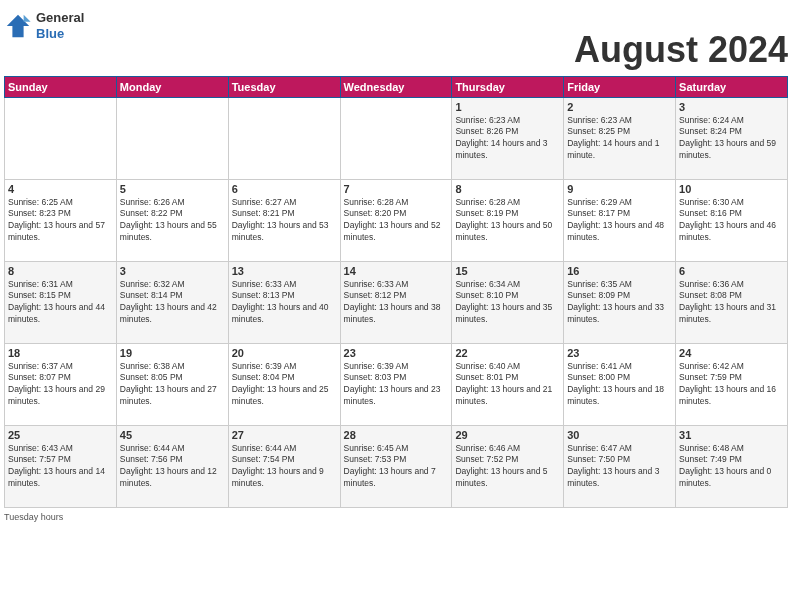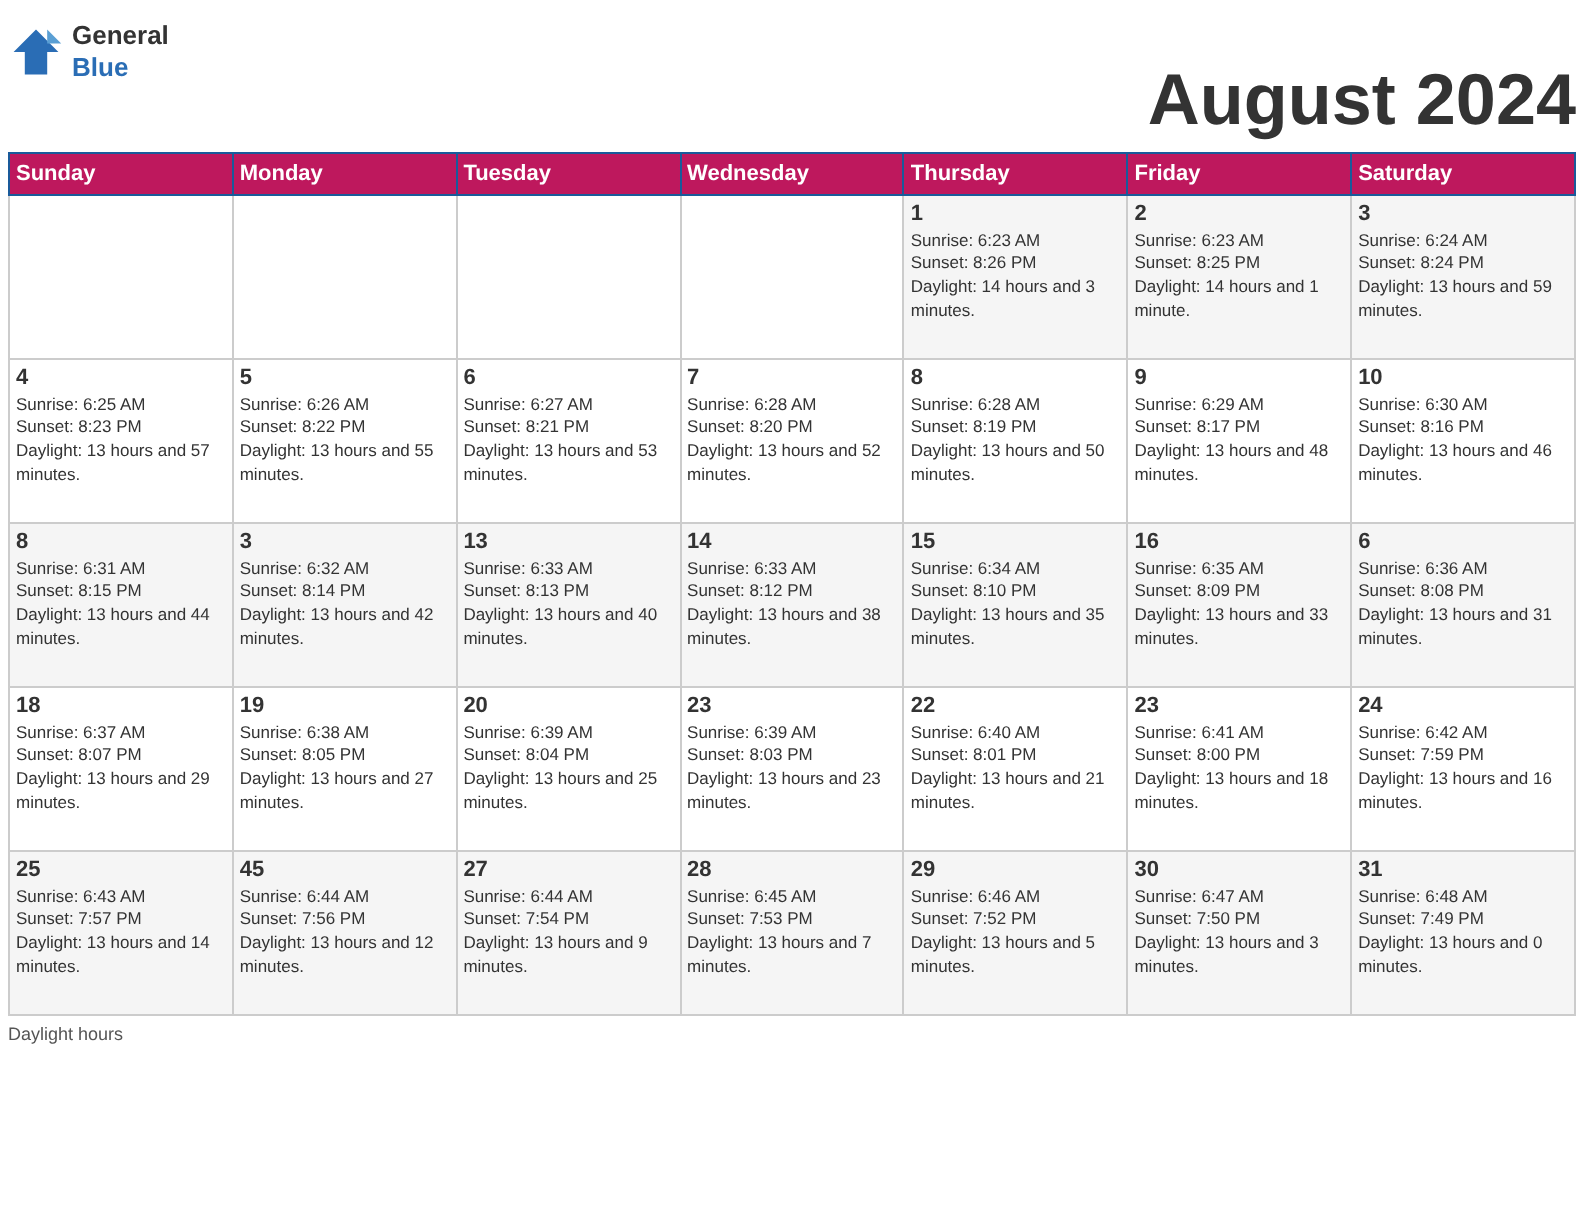--- a/index.html
+++ b/index.html
@@ -387,15 +387,15 @@
             Sunrise: 6:48 AM<br>
             Sunset: 7:49 PM<br>
             Daylight: 13 hours and 0 minutes.
           </div>
         </td>
         </tr>
       </tbody>
   </table>
 
   <div style="font-size:9px; color:#555; margin-top:4px; text-align:left;">
-    <span>Daylight hours</span>
+    <span>Tuesday hours</span>
   </div>
 </div>
 
 </body></html>

